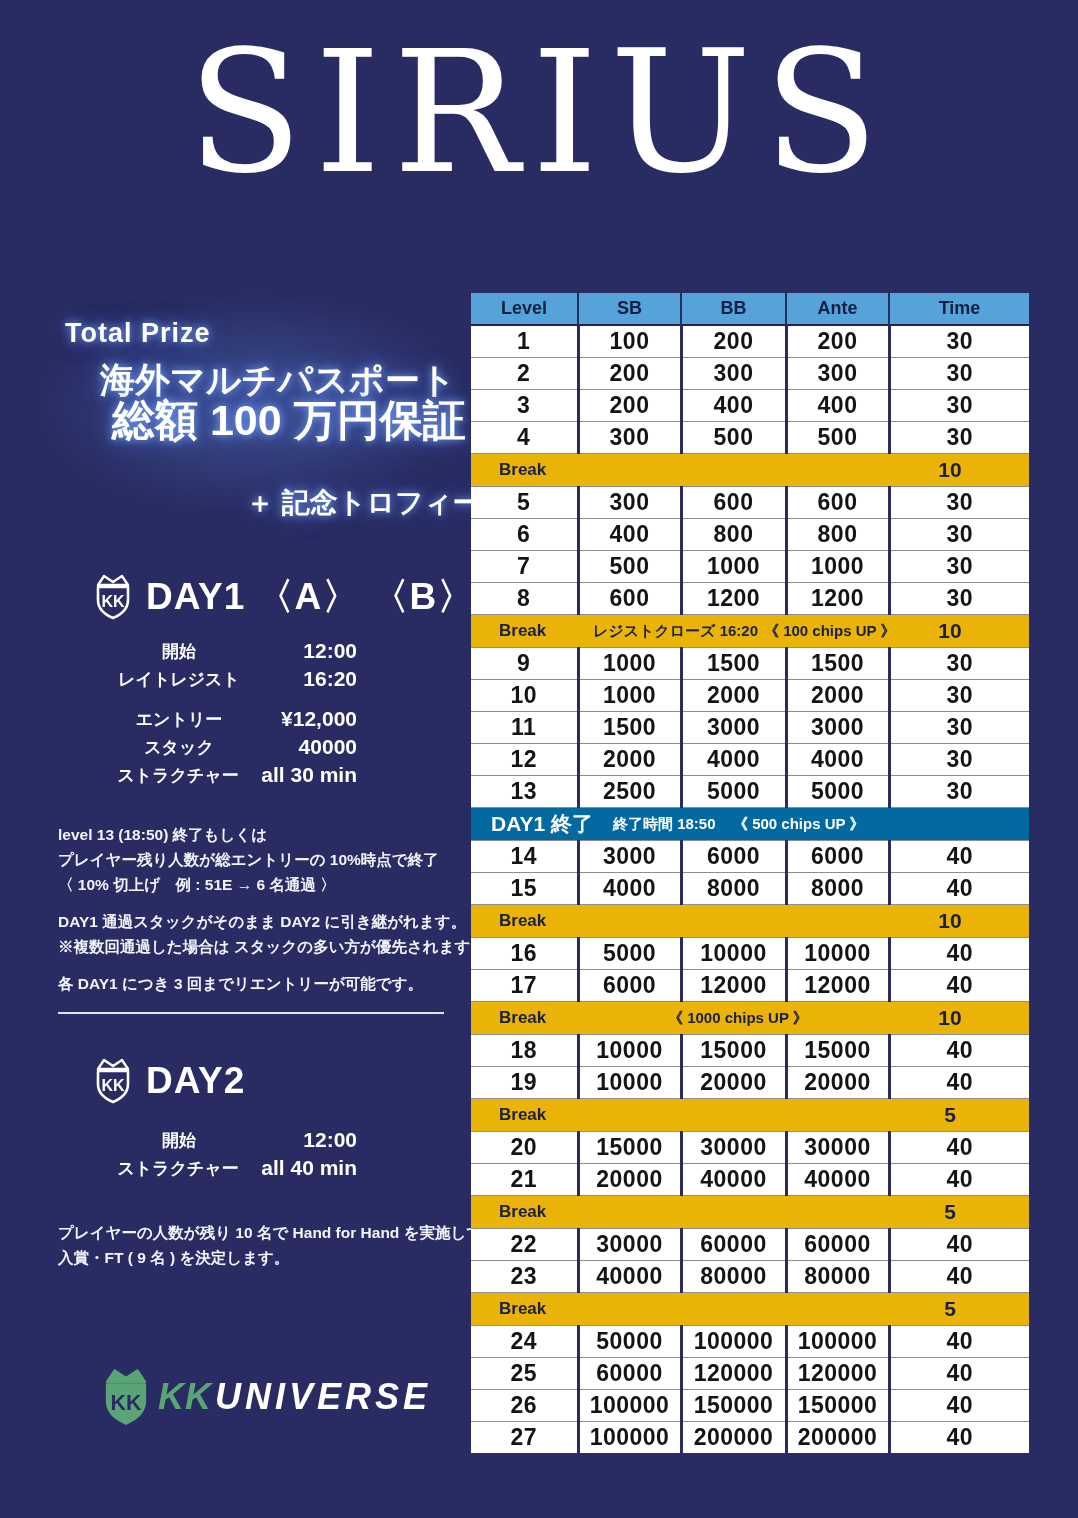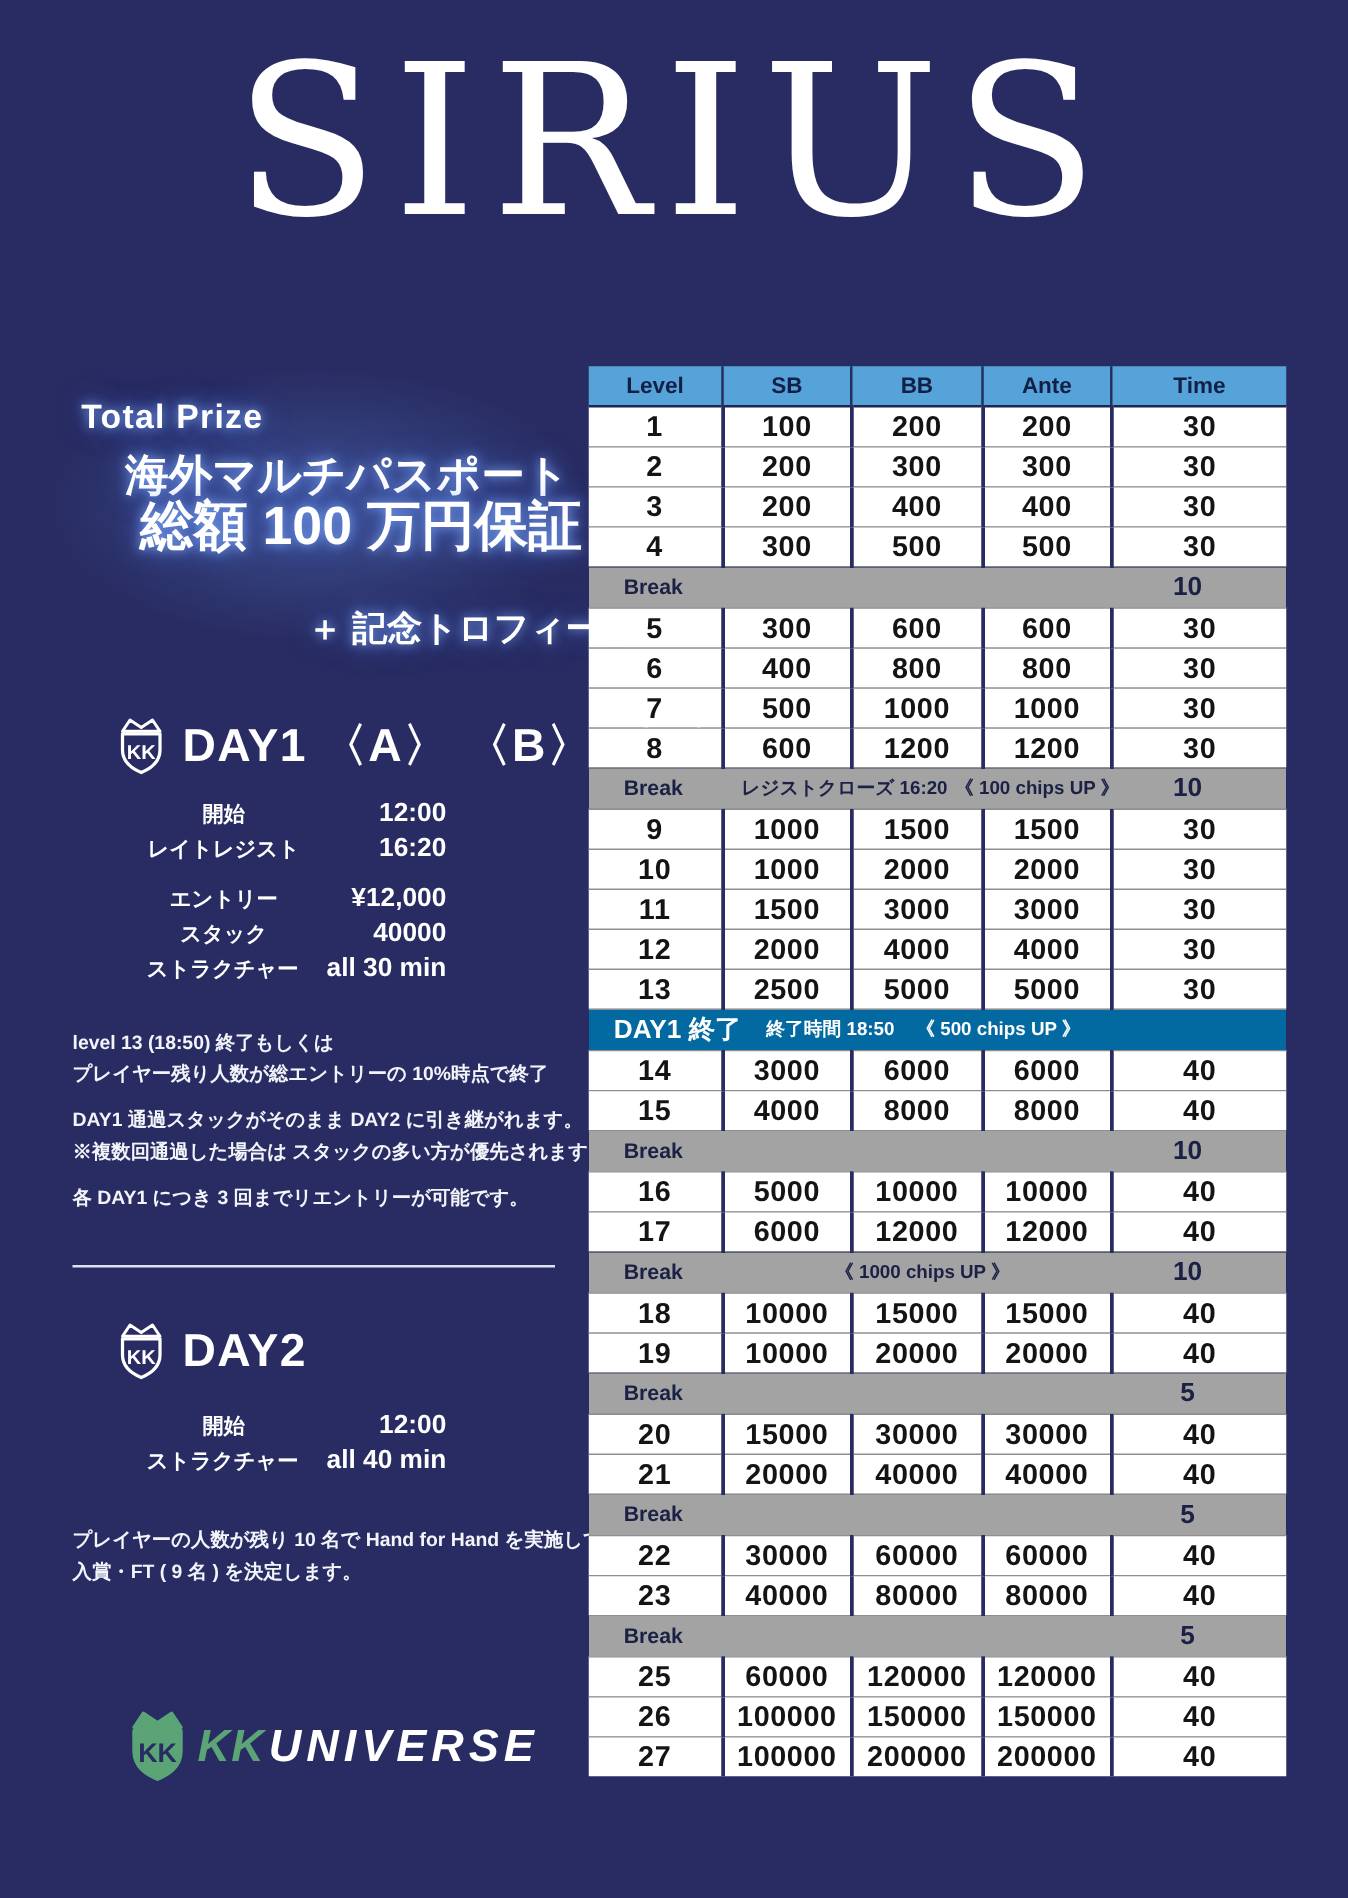--- a/index.html
+++ b/index.html
@@ -74,21 +74,21 @@
   table.structure th{
     background:#56a3da;color:#132045;font-size:18px;font-weight:bold;
     border-bottom:2px solid #1e2455;padding:0;text-align:center;
   }
   table.structure th + th{border-left:2px solid #24305e;}
   tbody td{border-top:1px solid #8e8e8e;padding:0;}
   tbody tr.row-level td{background:#fff;text-align:center;}
   tbody tr.row-level td + td{border-left:3px solid #282c62;}
   td.num{font-size:23px;font-weight:bold;color:#141414;letter-spacing:.5px;}
   td.break-cell{position:relative;height:32px;}
-  tr.row-break td.break-cell{background:#a3a3a3;color:#1b2045;}
+  tr.row-break td.break-cell{background:#eab308;color:#1b2045;}
   tr.row-day1end td.break-cell{background:#0369a1;color:#fff;}
   .break-cell span{position:absolute;top:0;line-height:31px;white-space:nowrap;}
   .break-label{left:28px;font-size:17px;font-weight:bold;}
   tr.row-day1end .break-label{left:20px;font-size:21px;}
   .binfo{font-size:15px;font-weight:bold;}
   tr.row-break .info1{left:122px;}
   tr.row-break .info2{left:293px;}
   tr.row-break .infoc{left:197px;}
   tr.row-day1end .info1{left:142px;}
   tr.row-day1end .info2{left:262px;}
@@ -132,20 +132,21 @@
     </div>
     <div class="sched-row">
       <span class="sched-label">ストラクチャー</span>
       <span class="sched-value">all 30 min</span>
     </div>
   </div>
 <div class="notes notes-day1">
     <div class="note-para">
       <div class="note-line">level 13 (18:50) 終了もしくは</div>
       <div class="note-line">プレイヤー残り人数が総エントリーの 10%時点で終了</div>
+      <div class="note-line">〈 10% 切上げ　例 : 51E → 6 名通過 〉</div>
     </div>
     <div class="note-para">
       <div class="note-line">DAY1 通過スタックがそのまま DAY2 に引き継がれます。</div>
       <div class="note-line">※複数回通過した場合は スタックの多い方が優先されます。</div>
     </div>
     <div class="note-para">
       <div class="note-line">各 DAY1 につき 3 回までリエントリーが可能です。</div>
     </div>
   </div>
 
@@ -412,20 +413,27 @@
           <td class="num">80000</td>
           <td class="num">40</td>
         </tr>
         <tr class="row-break">
           <td colspan="5" class="break-cell">
             <span class="break-label">Break</span>
             <span class="break-time">5</span>
           </td>
         </tr>
         <tr class="row-level">
+          <td class="num">24</td>
+          <td class="num">50000</td>
+          <td class="num">100000</td>
+          <td class="num">100000</td>
+          <td class="num">40</td>
+        </tr>
+        <tr class="row-level">
           <td class="num">25</td>
           <td class="num">60000</td>
           <td class="num">120000</td>
           <td class="num">120000</td>
           <td class="num">40</td>
         </tr>
         <tr class="row-level">
           <td class="num">26</td>
           <td class="num">100000</td>
           <td class="num">150000</td>

